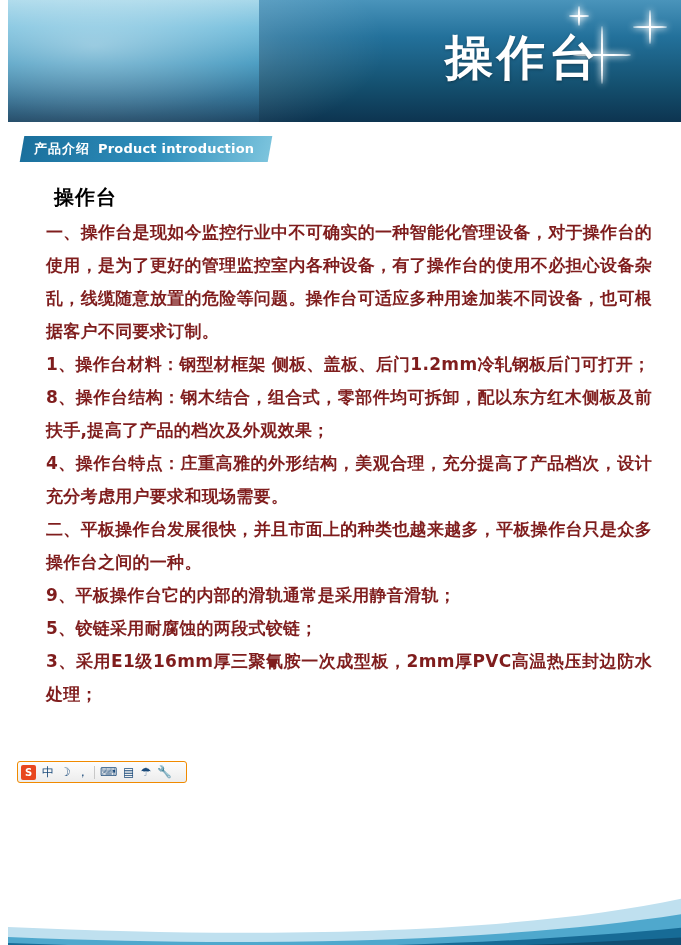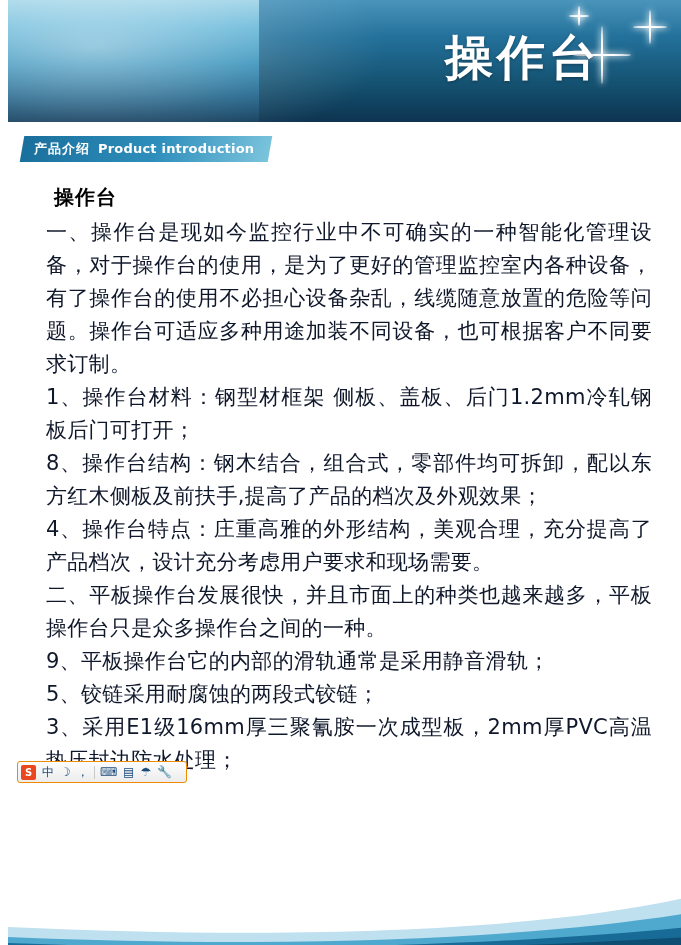--- a/index.html
+++ b/index.html
@@ -126,27 +126,27 @@
   }
   .doc-title {
     font-size: 20px;
     font-weight: bold;
     color: #000000;
     line-height: 30px;
     margin: 0 0 4px 8px;
     letter-spacing: 1px;
   }
   .para {
-    font-size: 21px;
+    font-size: 17px;
     line-height: 33px;
-    color: #0f172a;
+    color: #7f1d1d;
     margin: 0;
     letter-spacing: 0.3px;
     text-align: justify;
-    font-weight: 400;
+    font-weight: 700;
   }
 
   
   .ime-bar {
     position: absolute;
     left: 9px;
     top: 761px;
     width: 170px;
     height: 22px;
     background: linear-gradient(180deg, #fdfdfd 0%, #ececec 100%);

